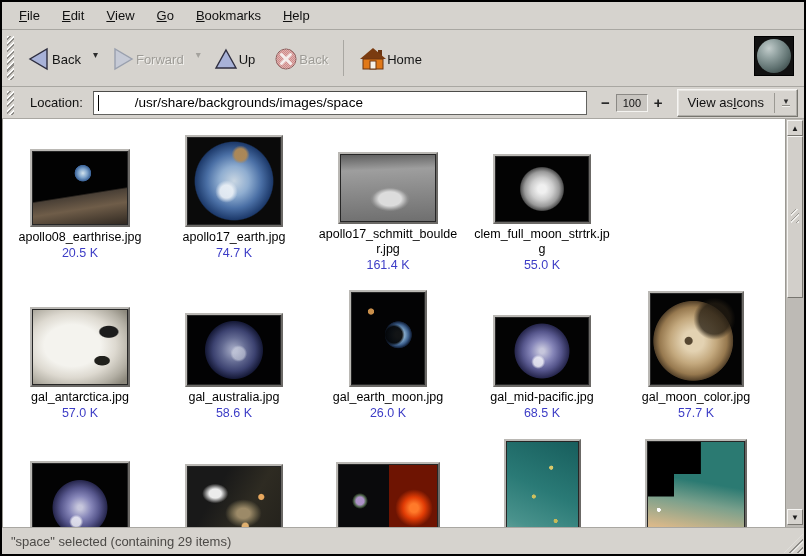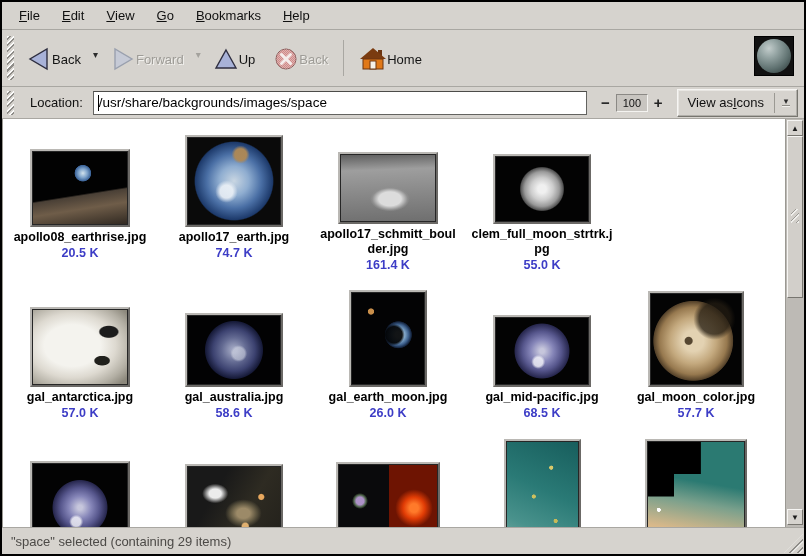--- a/index.html
+++ b/index.html
@@ -31,41 +31,41 @@
   .throbber{ margin-left:auto; margin-right:6px; margin-top:4px; width:40px; height:40px;
     background:#111; border:1px solid #000; display:flex; align-items:center; justify-content:center;}
   .throbber .sphere{ width:34px; height:34px; border-radius:50%;
     background:radial-gradient(circle at 35% 28%, #c2cccb 0%, #93a3a2 28%, #5f7170 62%, #364443 88%, #25302f 100%);}
   
   .locbar{ height:32px; flex:0 0 32px; display:flex; align-items:center;
     padding:0 6px 0 4px; border-bottom:1px solid #a9a7a2;justify-content:flex-end; }
   .locbar .grip{ height:24px; margin:0 4px 0 1px; }
   .loc-label{ font-size:13px; color:#101010; margin:0 10px 0 12px; }
   .loc-entry{ flex:1; height:24px; background:#fff; border:1px solid #636360;
-    border-top-color:#4c4c49; display:flex; align-items:center; padding:0 4px; overflow:hidden;}
+    border-top-color:#4c4c49; display:flex; align-items:center; padding:0 4px; overflow:hidden;gap:36px;}
   .caret{ width:1px; height:16px; background:#000; flex:0 0 1px; }
   .loc-text{ font-size:13.5px; color:#000; white-space:nowrap; }
   .zoom-out,.zoom-in{ font-size:15px; font-weight:bold; color:#222; padding:0 6px; }
   .zoom-out{ margin-left:8px; }
   .zoom-box{ width:32px; height:18px; background:#c8c5c0;
     border:1px solid; border-color:#8b8985 #f4f3f0 #f4f3f0 #8b8985;
     font-size:11px; color:#111; display:flex; align-items:center; justify-content:center;}
   .viewas{ margin-left:8px; height:28px; display:flex; align-items:stretch;
     background:#d6d3ce; border:1px solid; border-color:#f6f5f3 #77756f #77756f #f6f5f3;
     box-shadow:inset -1px -1px 0 #b0aea9, inset 1px 1px 0 #e8e6e2;}
   .viewas-label{ display:flex; align-items:center; font-size:13px; color:#101010; padding:0 10px; }
   .viewas-sep{ width:1px; background:#9b9993; margin:3px 0; }
   .viewas-arrow{ width:22px; display:flex; flex-direction:column; align-items:center; justify-content:center;
     font-size:9px; line-height:6px; color:#2c2c2c;}
   .viewas-arrow .bar{ width:8px; height:2px; background:#8e8c86; border-bottom:1px solid #f2f1ee; margin-top:1px;}
   
   .content{ flex:1 1 auto; position:relative; background:#fff; overflow:hidden;
     border-left:1px solid #9b9993;}
   .icon-canvas{ position:absolute; left:0; top:0; right:19px; bottom:0; overflow:hidden; }
-  .icon-row{ display:flex;font-weight:bold; }
+  .icon-row{ display:flex; }
   .row-0{ padding-top:16px; height:154px; }
   .row-1{ padding-top:16px; height:148px;align-items:flex-end; }
   .row-2{ padding-top:18px; }
   .icon-cell{ width:154px; flex:0 0 154px; display:flex; flex-direction:column; align-items:center; }
   .thumb-area{ display:flex; align-items:flex-end; justify-content:center; }
   .row-0 .thumb-area{ height:92px; } .row-1 .thumb-area{ height:98px; } .row-2 .thumb-area{ height:115px; }
   .thumb{ border:2px solid; border-color:#bab8b4 #6b6966 #6b6966 #bab8b4;
     box-shadow:inset 0 0 0 1px #262626; background-clip:border-box; }
   .fname{ font-size:12.5px; line-height:15px; color:#000; text-align:center;
     max-width:142px; word-break:break-all; margin-top:3px;}

